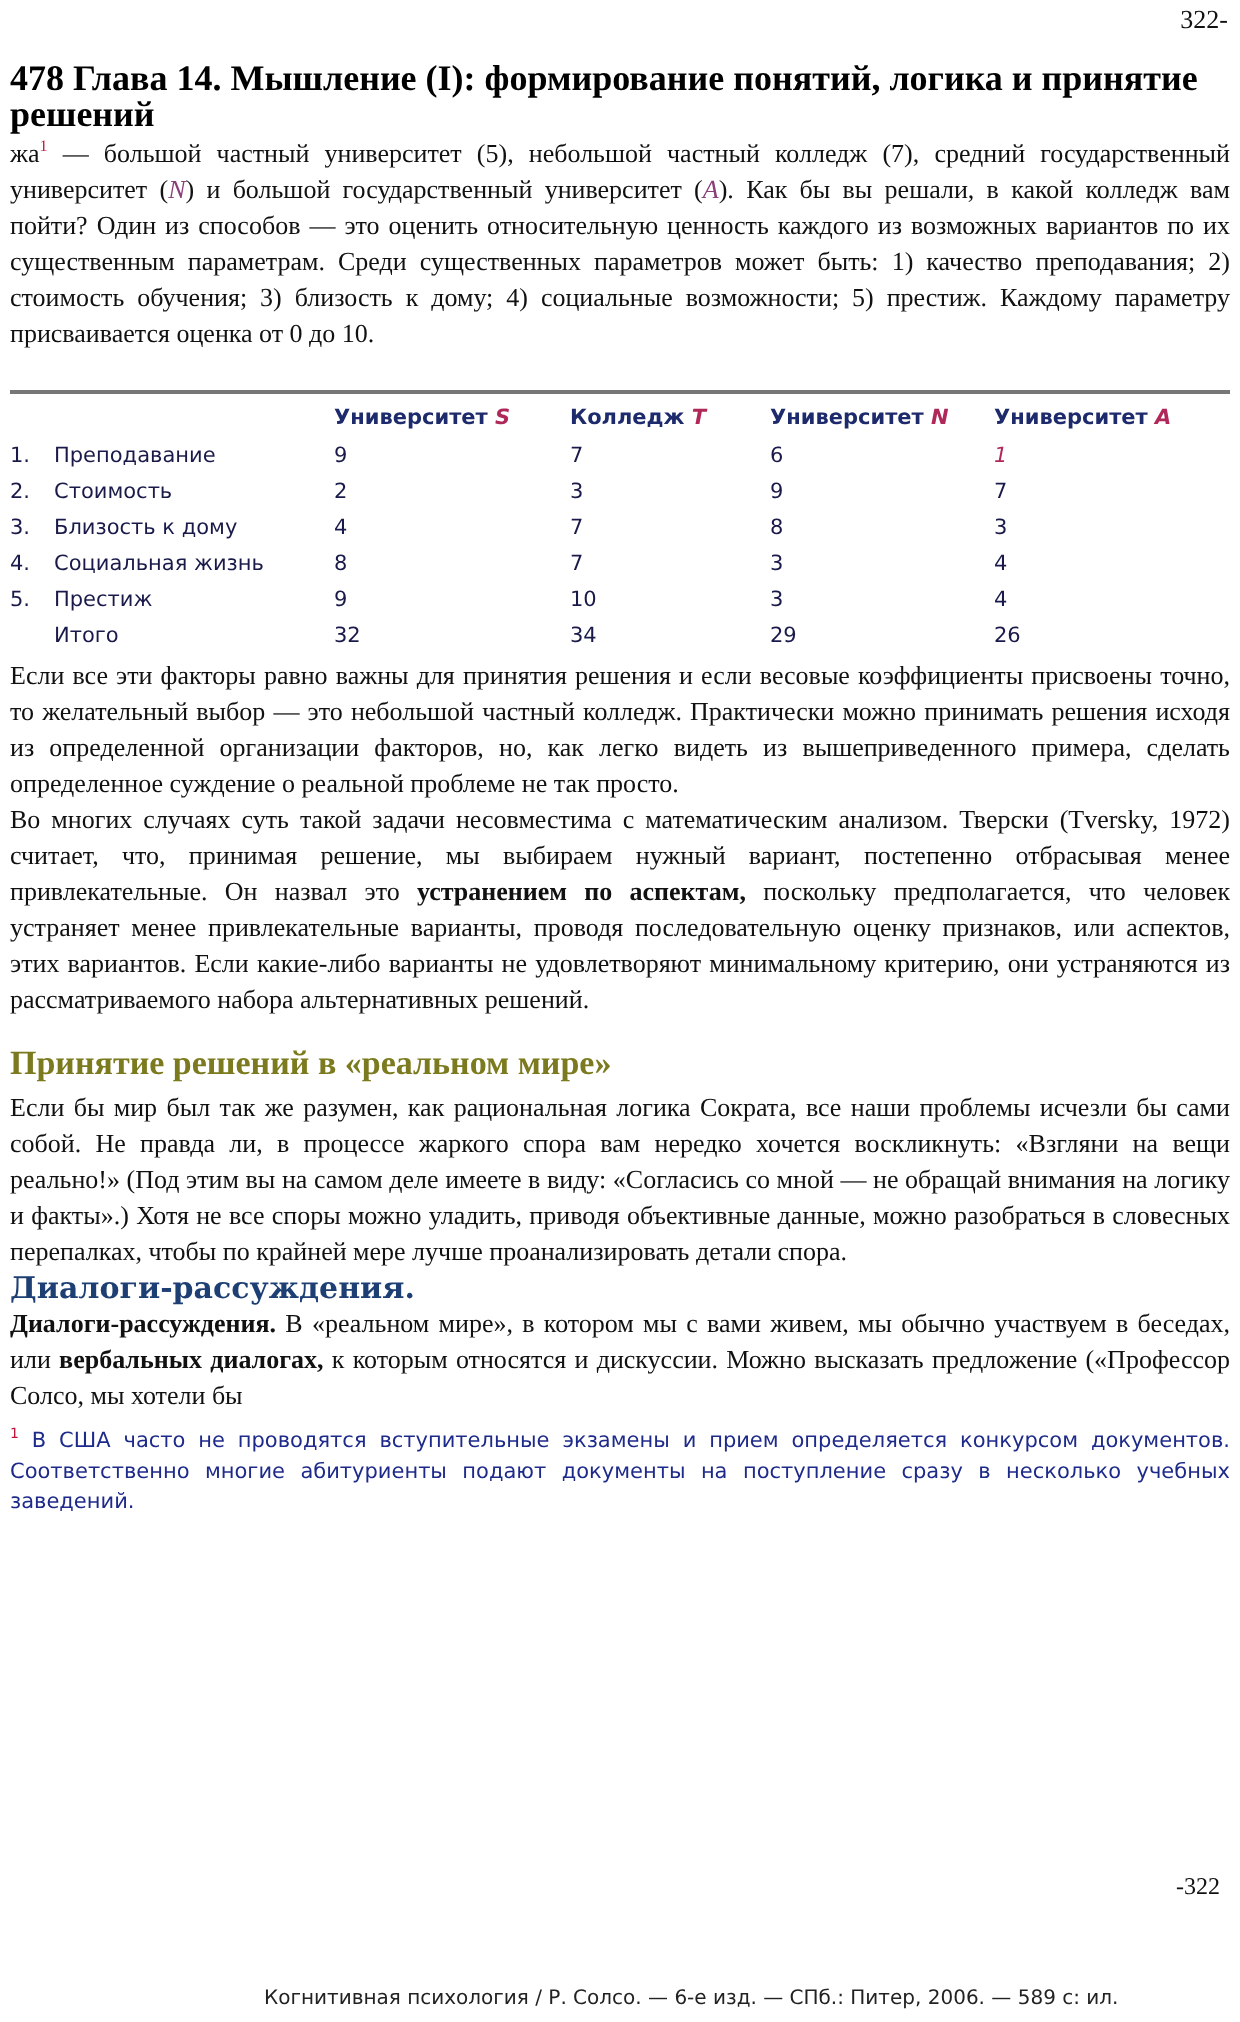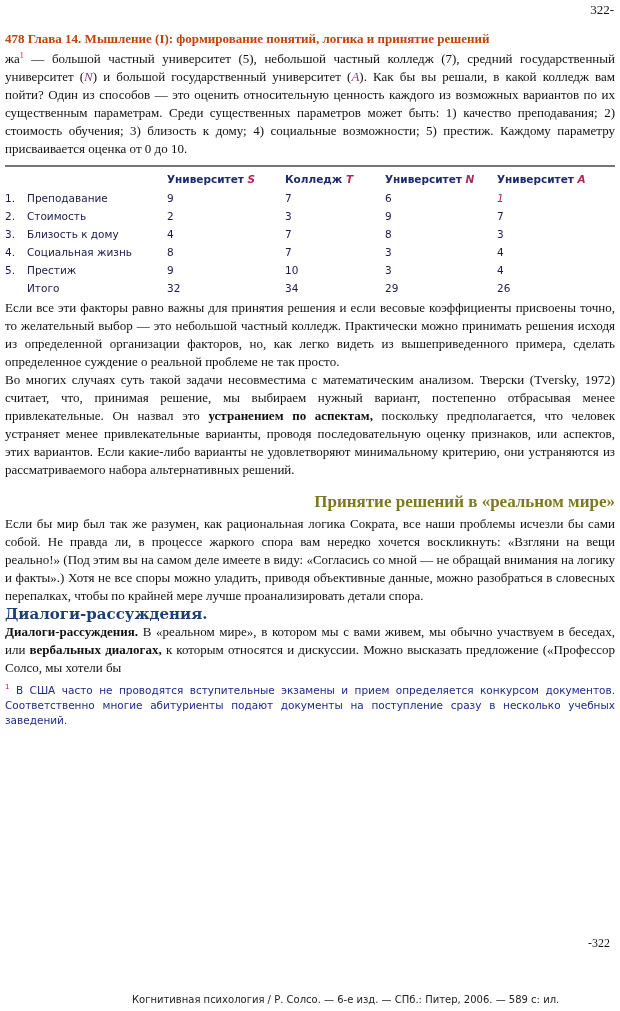--- a/index.html
+++ b/index.html
@@ -1,38 +1,38 @@
 <!DOCTYPE html>
 <html><head>
 <meta charset="utf-8">
 <style>
   html, body { margin: 0; padding: 0; background: #ffffff; }
   body { width: 620px; height: 1011px; position: relative; overflow: hidden;
          font-family: "Liberation Serif", serif; color: #111; }
   .page-num-top { position: absolute; top: 2px; right: 6px; font-size: 13px; }
   .content { position: absolute; left: 5px; top: 26px; width: 610px; font-size: 13px; line-height: 18px; }
   .line-intro { margin: 0; }
-  .chapter-head { color: #c2410c; font-weight: bold; font-size: 13px; margin: 4px 0 2px 0; }
+  .chapter-head { color: #000000; font-weight: bold; font-size: 18px; margin: 4px 0 2px 0; }
   p { margin: 0; text-align: justify; }
   .sup { color: #c0143c; font-size: 8px; vertical-align: super; line-height: 0; }
   .italic-letter { color: #8a3d78; font-style: italic; }
-  table.rating { width: 610px; border-collapse: collapse; margin-top: 7px;
+  table.rating { width: 610px; border-collapse: collapse; margin-top: 19px;
                  font-family: "DejaVu Sans", sans-serif; font-size: 10.5px; }
   table.rating thead tr { border-top: 2px solid #777; }
   table.rating th { text-align: left; color: #1d2a6b; font-weight: bold; padding: 3px 0 1px 0; }
   table.rating th .letter { color: #b0285a; font-style: italic; }
   table.rating td { padding: 0; height: 15px; color: #1a1a4a; }
   table.rating td.num { width: 22px; }
   table.rating td.label { width: 140px; }
   table.rating td.c1 { width: 118px; }
   table.rating td.c2 { width: 100px; }
   table.rating td.c3 { width: 112px; }
   table.rating tr.first td { height: 18px; }
   table.rating td.italic-val { color: #b0285a; font-style: italic; }
-  .section-title { text-align: right; color: #7b7a1e; font-weight: bold; font-size: 17px; margin: 14px 0 4px 0; }
+  .section-title { text-align: left; color: #7b7a1e; font-weight: bold; font-size: 17px; margin: 14px 0 4px 0; }
   .subsection-title { color: #1d3f74; font-weight: bold; font-size: 15px; margin: 0; font-family: "DejaVu Serif", serif; }
   .footnote { font-family: "DejaVu Sans", sans-serif; font-size: 10.5px; color: #1e2a8a; line-height: 15px; margin-top: 3px; text-align: justify; }
   .footnote .fn-mark { color: #c0143c; font-size: 7px; vertical-align: super; }
   .page-footer-head { color: #6b6ba6; font-weight: bold; font-size: 12px; margin-top: 12px; }
   .biblio { position: absolute; left: 132px; top: 994px; font-family: "DejaVu Sans", sans-serif; font-size: 10px; color: #222; }
   .page-num-bottom { position: absolute; right: 10px; top: 936px; font-size: 12px; }
 </style>
 </head>
 <body>
 

